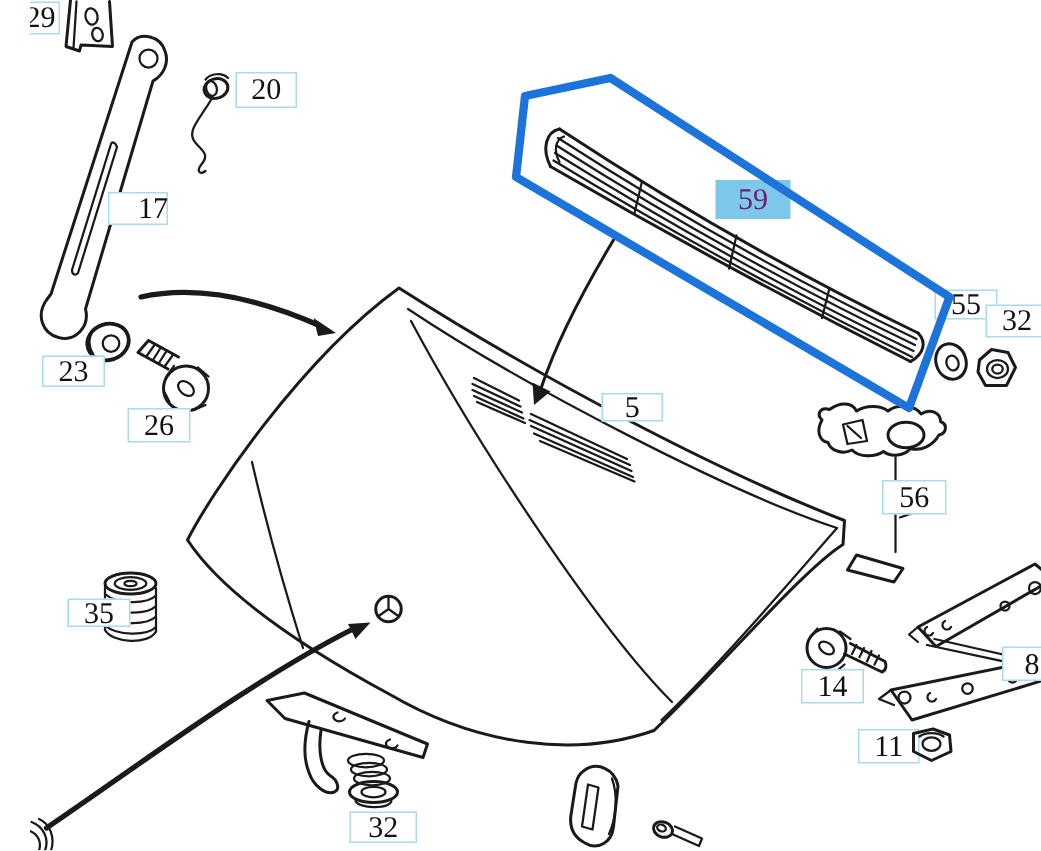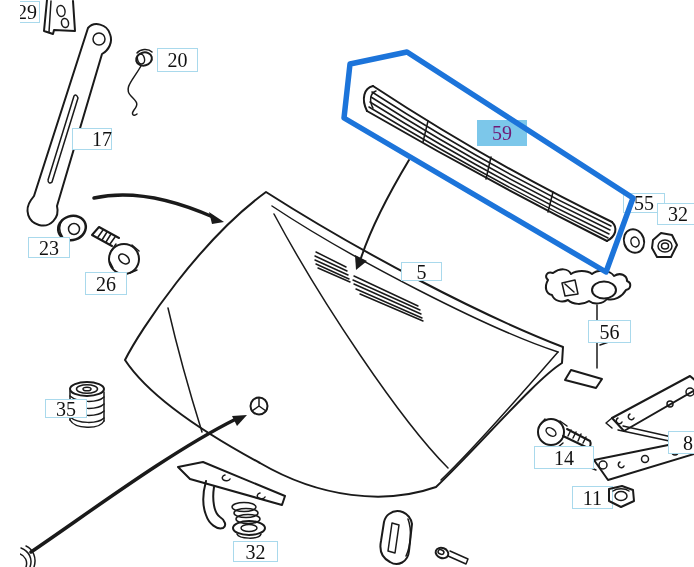--- a/index.html
+++ b/index.html
@@ -26,21 +26,21 @@
   .p17{left:52px;top:128px;width:40px;height:22px;padding-left:20px;}
   .p23{left:8px;top:237px;width:42px;height:21px;}
   .p26{left:65px;top:272px;width:42px;height:23px;}
   .p35{left:25px;top:399px;width:42px;height:19px;}
   .p32{left:213px;top:541px;width:45px;height:21px;}
   .p5{left:381px;top:262px;width:41px;height:19px;}
   .p59{left:457px;top:120px;width:50px;height:26px;}
   .p55{left:603px;top:193px;width:42px;height:20px;}
   .p62{left:637px;top:203px;width:42px;height:22px;}
   .p56{left:568px;top:320px;width:43px;height:23px;}
-  .p14{left:514px;top:446px;width:60px;height:23px;}
+  .p14{left:514px;top:446px;width:42px;height:23px;}
   .p8{left:648px;top:431px;width:40px;height:23px;}
   .p11{left:552px;top:486px;width:41px;height:23px;}
   .ln{fill:none;stroke:var(--c-line);stroke-width:2;stroke-linecap:round;stroke-linejoin:round;}
   .thin{stroke-width:1.5;}
   .thick{stroke-width:3.5;}
   .fillline{fill:var(--c-line);stroke:none;}
   .hlbox{fill:none;stroke:var(--c-highlight_stroke);stroke-width:5.5;stroke-linejoin:round;}
 </style>
 </head>
 <body>

